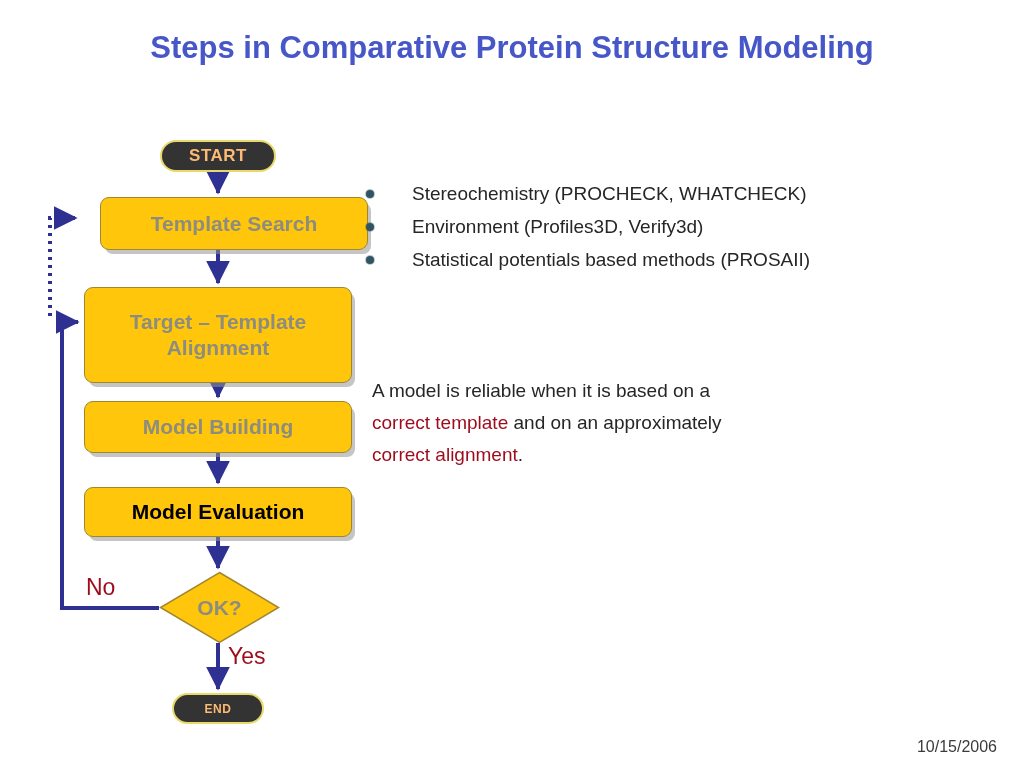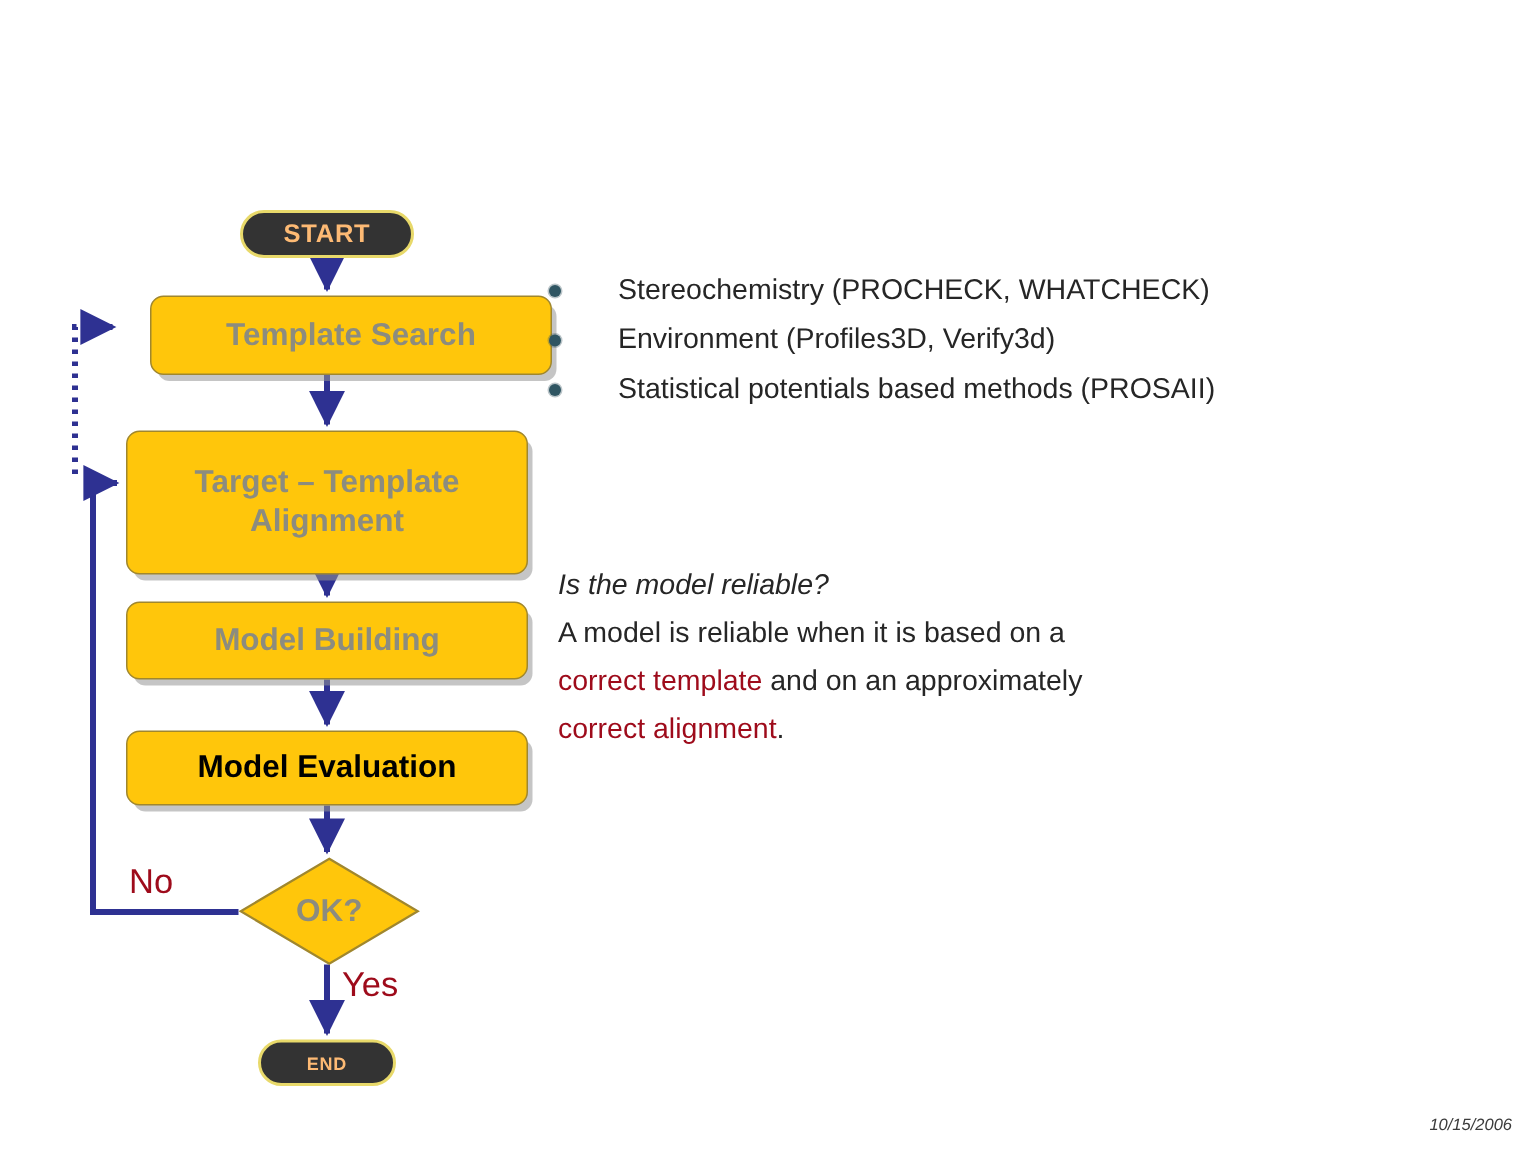--- a/index.html
+++ b/index.html
@@ -147,33 +147,33 @@
     font-size: 19px;
     color: #262626;
     line-height: 32px;
     white-space: nowrap;
   }
   .note-line.italic { font-style: italic; }
   .em-red { color: #9e0b1b; }
 
   .footer-date {
     position: absolute;
-    right: 16px;
+    right: 27px;
     bottom: 12px;
-    font-size: 11px;
+    font-size: 16px;
     color: #3b3b3b;
     white-space: nowrap;
-    font-style: italic;
   }
 </style>
 </head>
 <body>
 
 <div id="slide">
 
+  <div class="slide-title">Steps in Comparative Protein Structure Modeling</div>
 
   <svg id="connectors" viewBox="0 0 1024 768" width="1024" height="768">
     <defs>
       <marker id="arrowhead" markerWidth="7" markerHeight="7" refX="5.6" refY="3.2" orient="auto" markerUnits="strokeWidth">
         <path d="M0,0.2 L6,3.2 L0,6.2 z" fill="#2e3192"></path>
       </marker>
     </defs>
 
     <line x1="218" y1="171" x2="218" y2="193" stroke="#2e3192" stroke-width="4" marker-end="url(#arrowhead)"></line>
 
@@ -224,21 +224,20 @@
       <span class="bullet-dot"></span>
       <span class="bullet-text">Environment (Profiles3D, Verify3d)</span>
     </div>
     <div class="bullet-row">
       <span class="bullet-dot"></span>
       <span class="bullet-text">Statistical potentials based methods (PROSAII)</span>
     </div>
   </div>
 
   <div class="note-block">
-    <div class="note-line italic">Is the model reliable?</div>
     <div class="note-line">A model is reliable when it is based on a</div>
     <div class="note-line">
       <span class="em-red">correct template</span><span> and on an approximately</span>
     </div>
     <div class="note-line">
       <span class="em-red">correct alignment</span><span>.</span>
     </div>
   </div>
 
   <div class="footer-date">10/15/2006</div>

